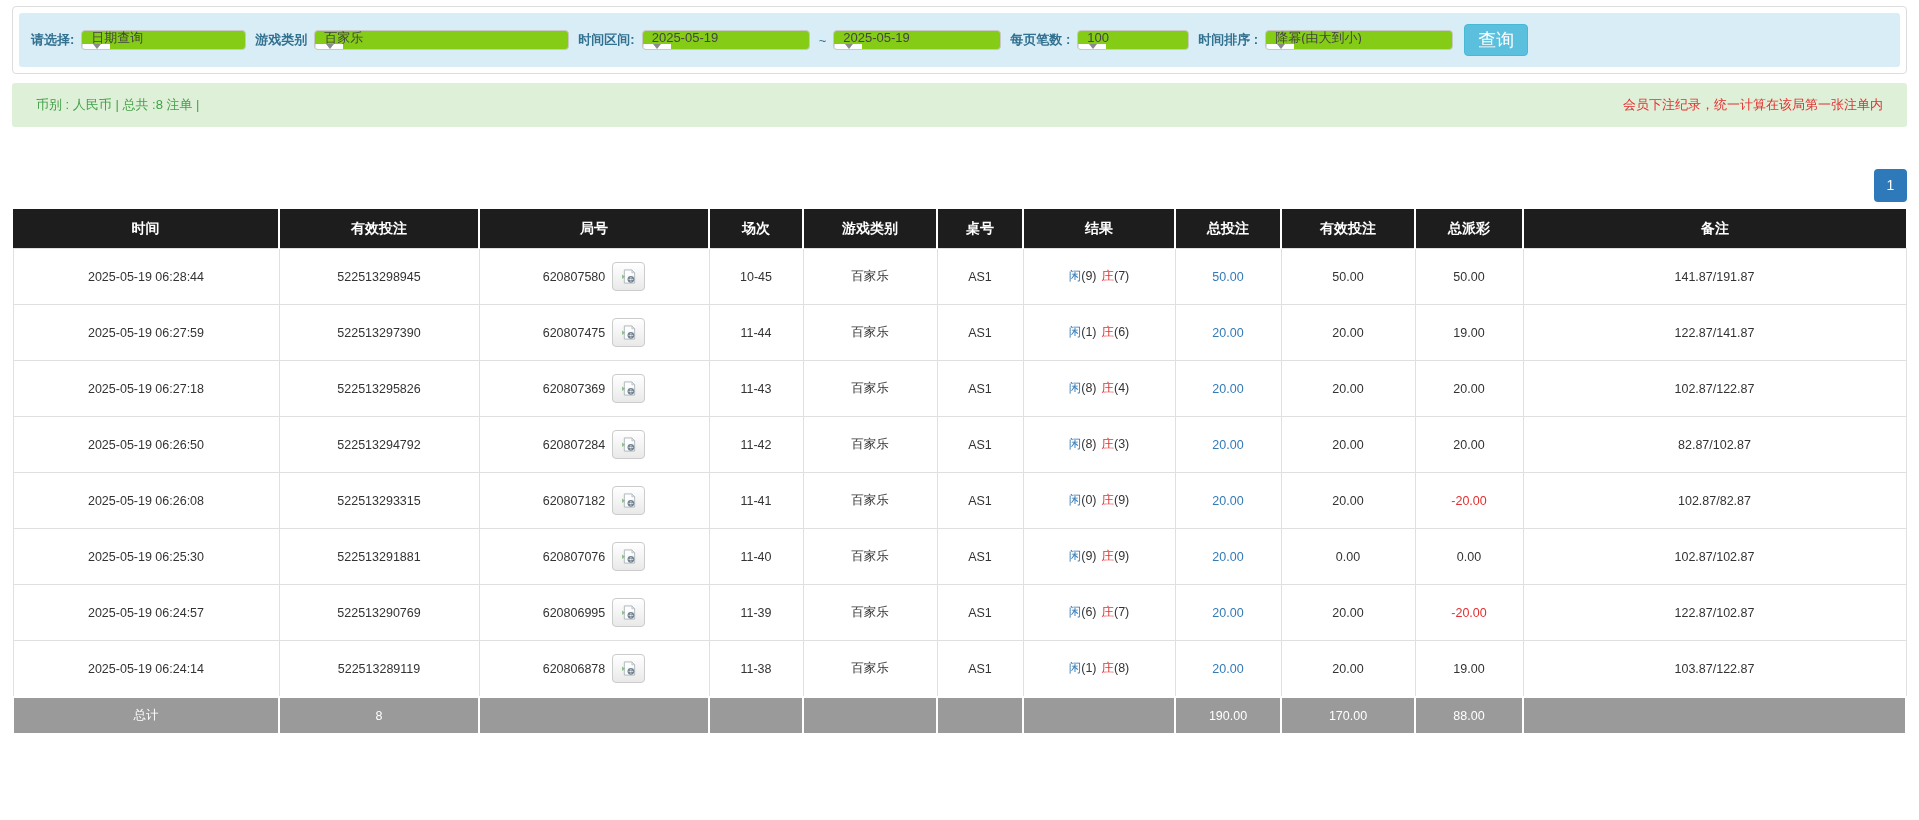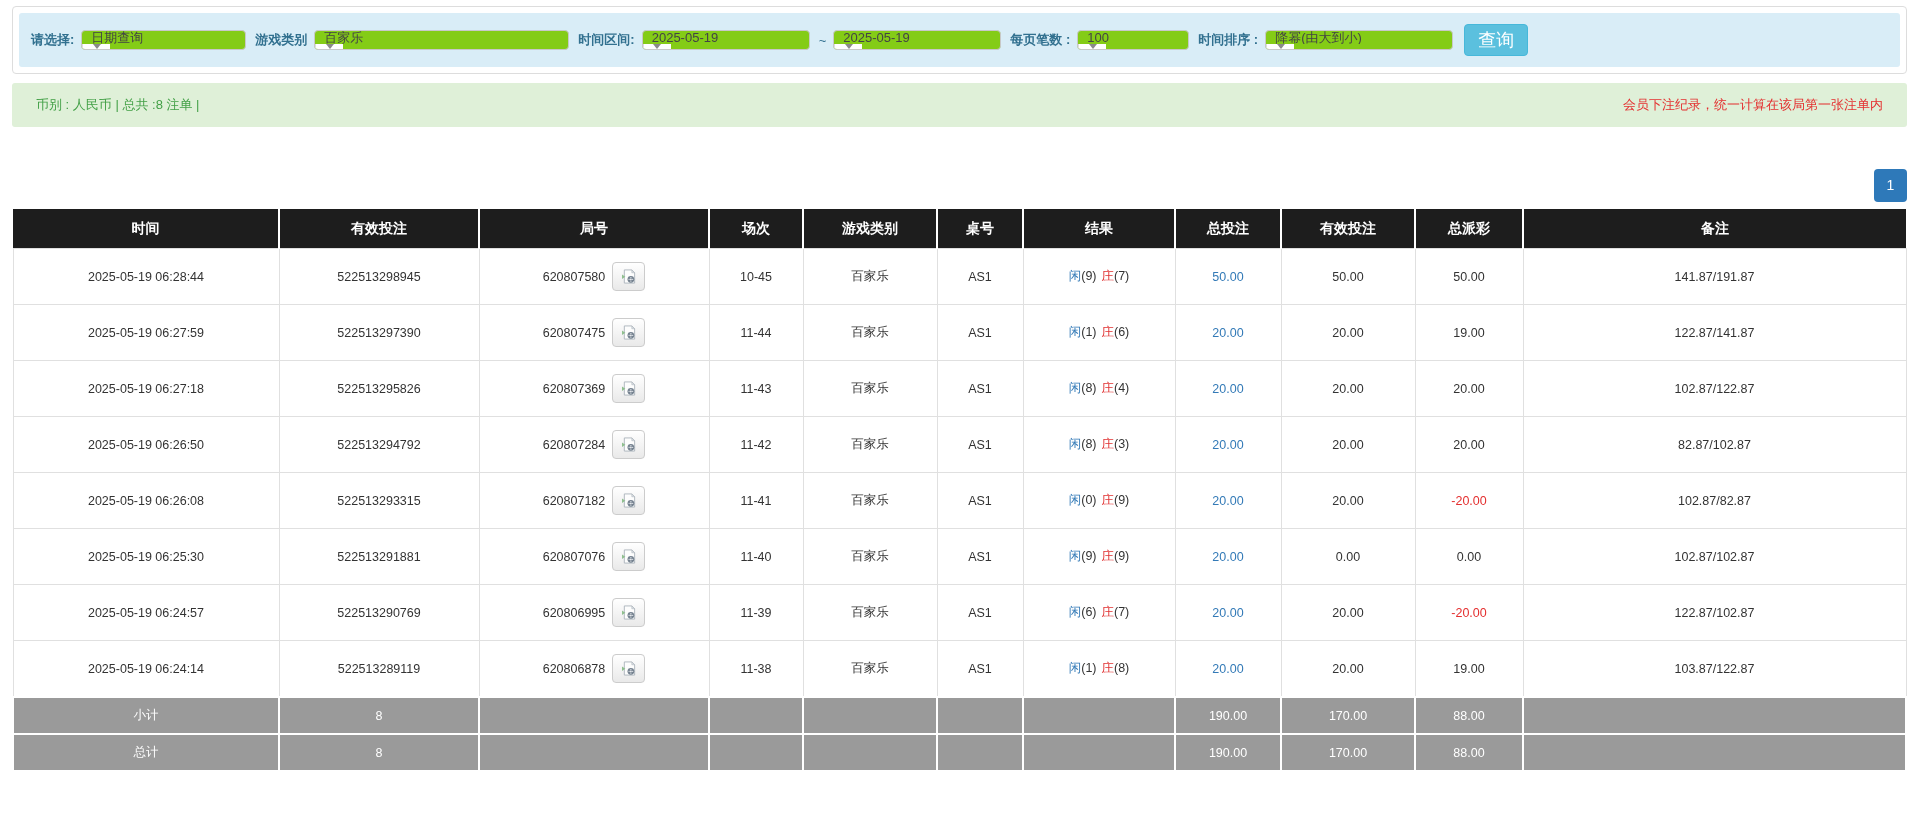--- a/index.html
+++ b/index.html
@@ -361,41 +361,28 @@
           <td>11-38</td>
           <td>百家乐</td>
           <td>AS1</td>
           <td><span class="res-p">闲</span><span class="res-n">(1)</span><span class="res-b">庄</span><span class="res-n">(8)</span></td>
           <td><a class="bet-link">20.00</a></td>
           <td>20.00</td>
           <td>19.00</td>
           <td>103.87/122.87</td>
         </tr>
         <tr class="sum-row">
-          <td>小计</td>
+          <td>总计</td>
           <td>8</td>
           <td></td>
           <td></td>
           <td></td>
           <td></td>
           <td></td>
           <td>190.00</td>
           <td>170.00</td>
           <td>88.00</td>
           <td></td>
         </tr>
-        <tr class="sum-row">
-          <td>总计</td>
-          <td>8</td>
-          <td></td>
-          <td></td>
-          <td></td>
-          <td></td>
-          <td></td>
-          <td>190.00</td>
-          <td>170.00</td>
-          <td>88.00</td>
-          <td></td>
-        </tr>
       </tbody>
   </table>
 
 </div>
 
 </body></html>

